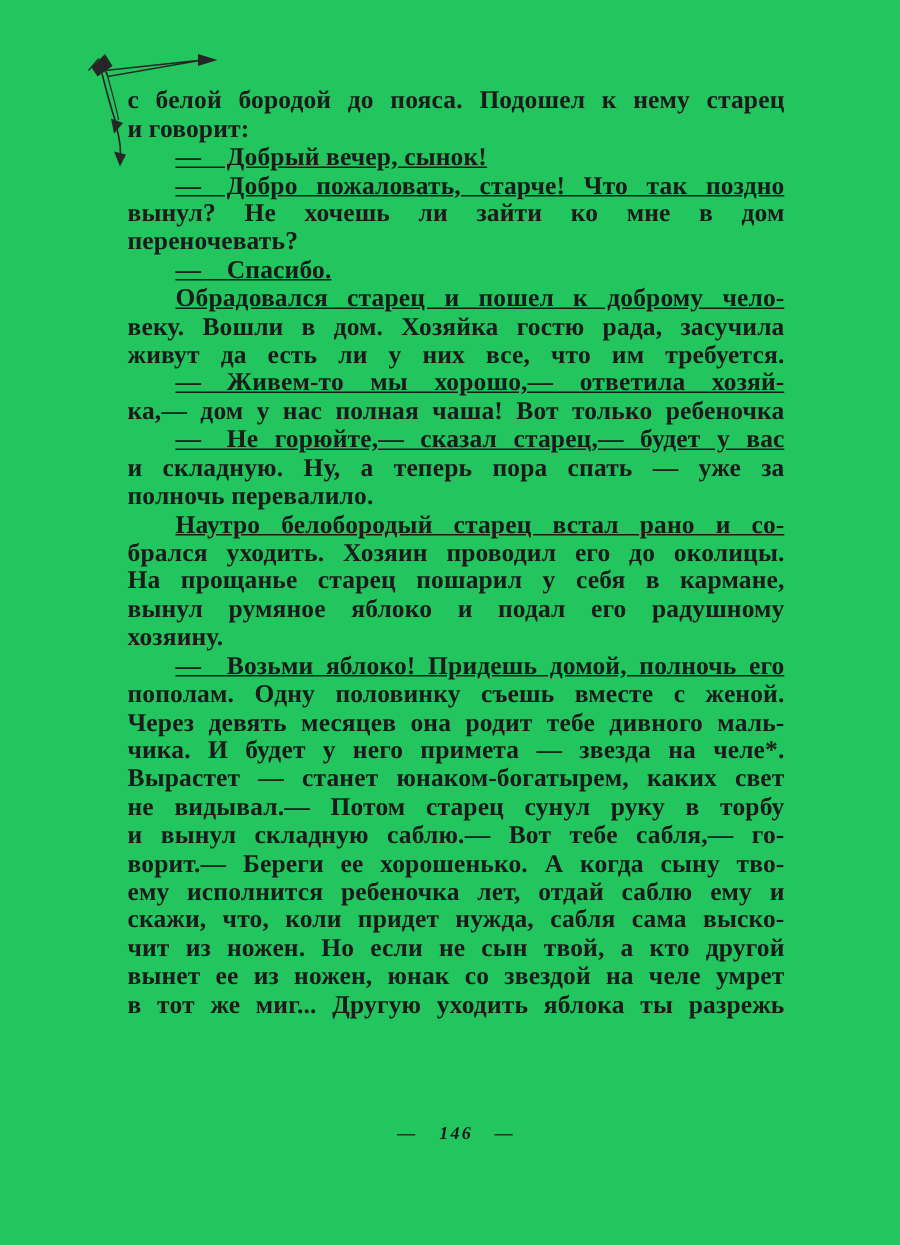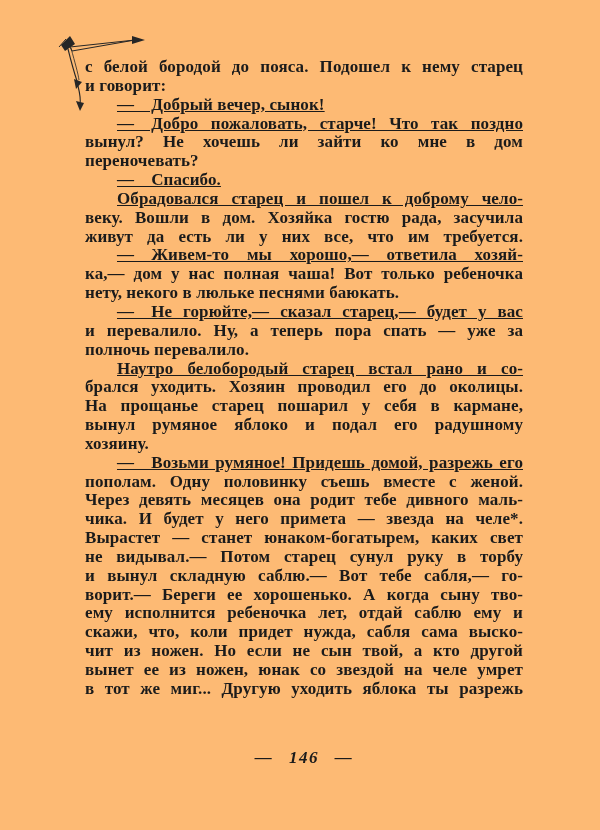--- a/index.html
+++ b/index.html
@@ -1,37 +1,37 @@
 <!DOCTYPE html>
 <html lang="ru"><head>
 <meta charset="utf-8">
 <style>
   html,body{margin:0;padding:0;background:#e8e8e6;}
   .page{
     position:relative;
     width:600px;height:830px;
-    background:#fdba74;
+    background:#22c55e;
     overflow:hidden;
     font-family:"Liberation Serif","DejaVu Serif",serif;
     color:#1b1b1b;
   }
   .ornament{
     position:absolute;left:57px;top:33px;width:90px;height:80px;
   }
   .textblock{
     position:absolute;left:85px;top:58px;width:438px;
     font-size:17px;font-weight:600;line-height:18.85px;
     letter-spacing:0.1px;
   }
   .line{height:18.85px;overflow:hidden;white-space:normal;}
   .line.ind{padding-left:32px;text-decoration:underline;}
   .line.j{text-align:justify;text-align-last:justify;-moz-text-align-last:justify;text-justify:inter-word;}
   .footer{
     position:absolute;left:85px;top:748px;width:438px;
-    text-align:center;font-size:17px;font-style:italic;font-weight:700;
+    text-align:center;font-size:12px;font-style:italic;font-weight:700;
     word-spacing:10px;letter-spacing:1.5px;white-space:pre;
   }
 </style>
 </head>
 <body>
 
 <div class="page">
 
   <svg class="ornament" viewBox="0 0 90 80" xmlns="http://www.w3.org/2000/svg" aria-hidden="true">
 
@@ -54,30 +54,29 @@
       <div class="line ind">— Добрый вечер, сынок!</div>
       <div class="line ind j">— Добро пожаловать, старче! Что так поздно</div>
       <div class="line j">вынул? Не хочешь ли зайти ко мне в дом</div>
       <div class="line">переночевать?</div>
       <div class="line ind">— Спасибо.</div>
       <div class="line ind j">Обрадовался старец и пошел к доброму чело-</div>
       <div class="line j">веку. Вошли в дом. Хозяйка гостю рада, засучила</div>
       <div class="line j">живут да есть ли у них все, что им требуется.</div>
       <div class="line ind j">— Живем-то мы хорошо,— ответила хозяй-</div>
       <div class="line j">ка,— дом у нас полная чаша! Вот только ребеночка</div>
-      <div class="line">нету, некого в люльке песнями баюкать.</div>
       <div class="line ind j">— Не горюйте,— сказал старец,— будет у вас</div>
-      <div class="line j">и перевалило. Ну, а теперь пора спать — уже за</div>
+      <div class="line j">и складную. Ну, а теперь пора спать — уже за</div>
       <div class="line">полночь перевалило.</div>
       <div class="line ind j">Наутро белобородый старец встал рано и со-</div>
       <div class="line j">брался уходить. Хозяин проводил его до околицы.</div>
       <div class="line j">На прощанье старец пошарил у себя в кармане,</div>
       <div class="line j">вынул румяное яблоко и подал его радушному</div>
       <div class="line">хозяину.</div>
-      <div class="line ind j">— Возьми румяное! Придешь домой, разрежь его</div>
+      <div class="line ind j">— Возьми яблоко! Придешь домой, полночь его</div>
       <div class="line j">пополам. Одну половинку съешь вместе с женой.</div>
       <div class="line j">Через девять месяцев она родит тебе дивного маль-</div>
       <div class="line j">чика. И будет у него примета — звезда на челе*.</div>
       <div class="line j">Вырастет — станет юнаком-богатырем, каких свет</div>
       <div class="line j">не видывал.— Потом старец сунул руку в торбу</div>
       <div class="line j">и вынул складную саблю.— Вот тебе сабля,— го-</div>
       <div class="line j">ворит.— Береги ее хорошенько. А когда сыну тво-</div>
       <div class="line j">ему исполнится ребеночка лет, отдай саблю ему и</div>
       <div class="line j">скажи, что, коли придет нужда, сабля сама выско-</div>
       <div class="line j">чит из ножен. Но если не сын твой, а кто другой</div>

